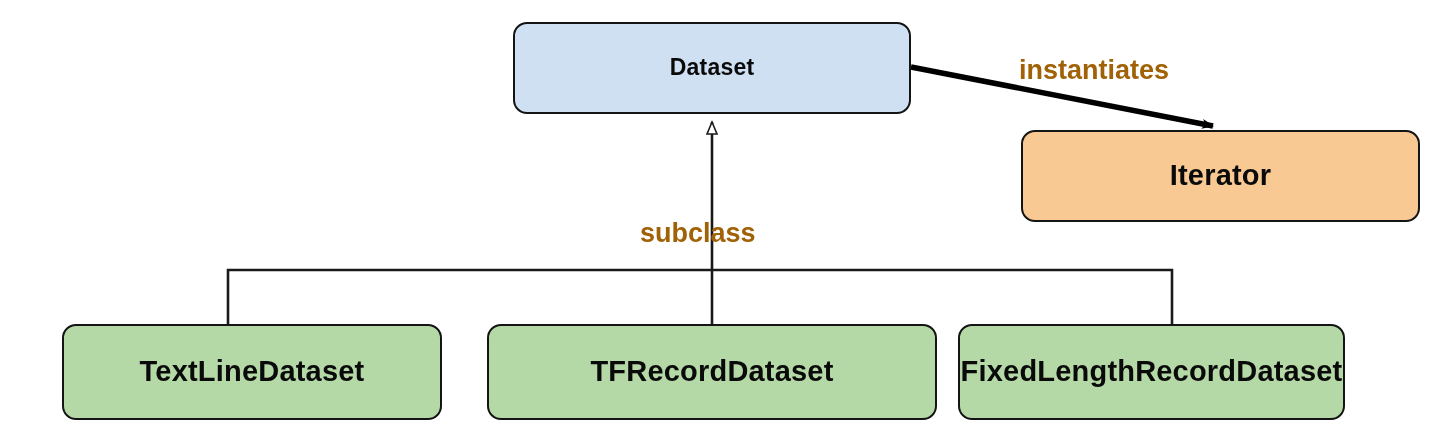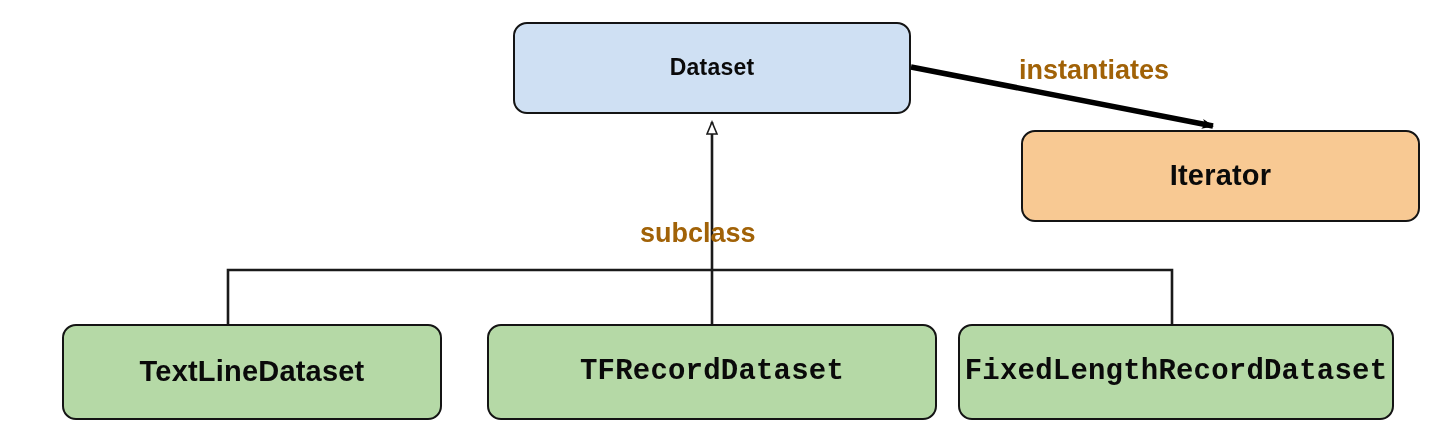--- a/index.html
+++ b/index.html
@@ -67,29 +67,27 @@
     height: 96px;
     background: #b5d9a6;
     margin-left: 46px;
   }
   #node-tfrecorddataset {
     left: 487px;
     top: 324px;
     width: 450px;
     height: 96px;
     background: #b5d9a6;
-    font-family: Liberation Mono, monospace;
   }
   #node-fixedlengthrecorddataset {
     left: 958px;
     top: 324px;
-    width: 436px;
+    width: 387px;
     height: 96px;
     background: #b5d9a6;
-    font-family: Liberation Mono, monospace;
   }
   #node-textlinedataset .node-label,
   #node-tfrecorddataset .node-label,
   #node-fixedlengthrecorddataset .node-label {
     font-size: 29px;
   }
 
   .edge-label {
     position: absolute;
     font-weight: bold;

